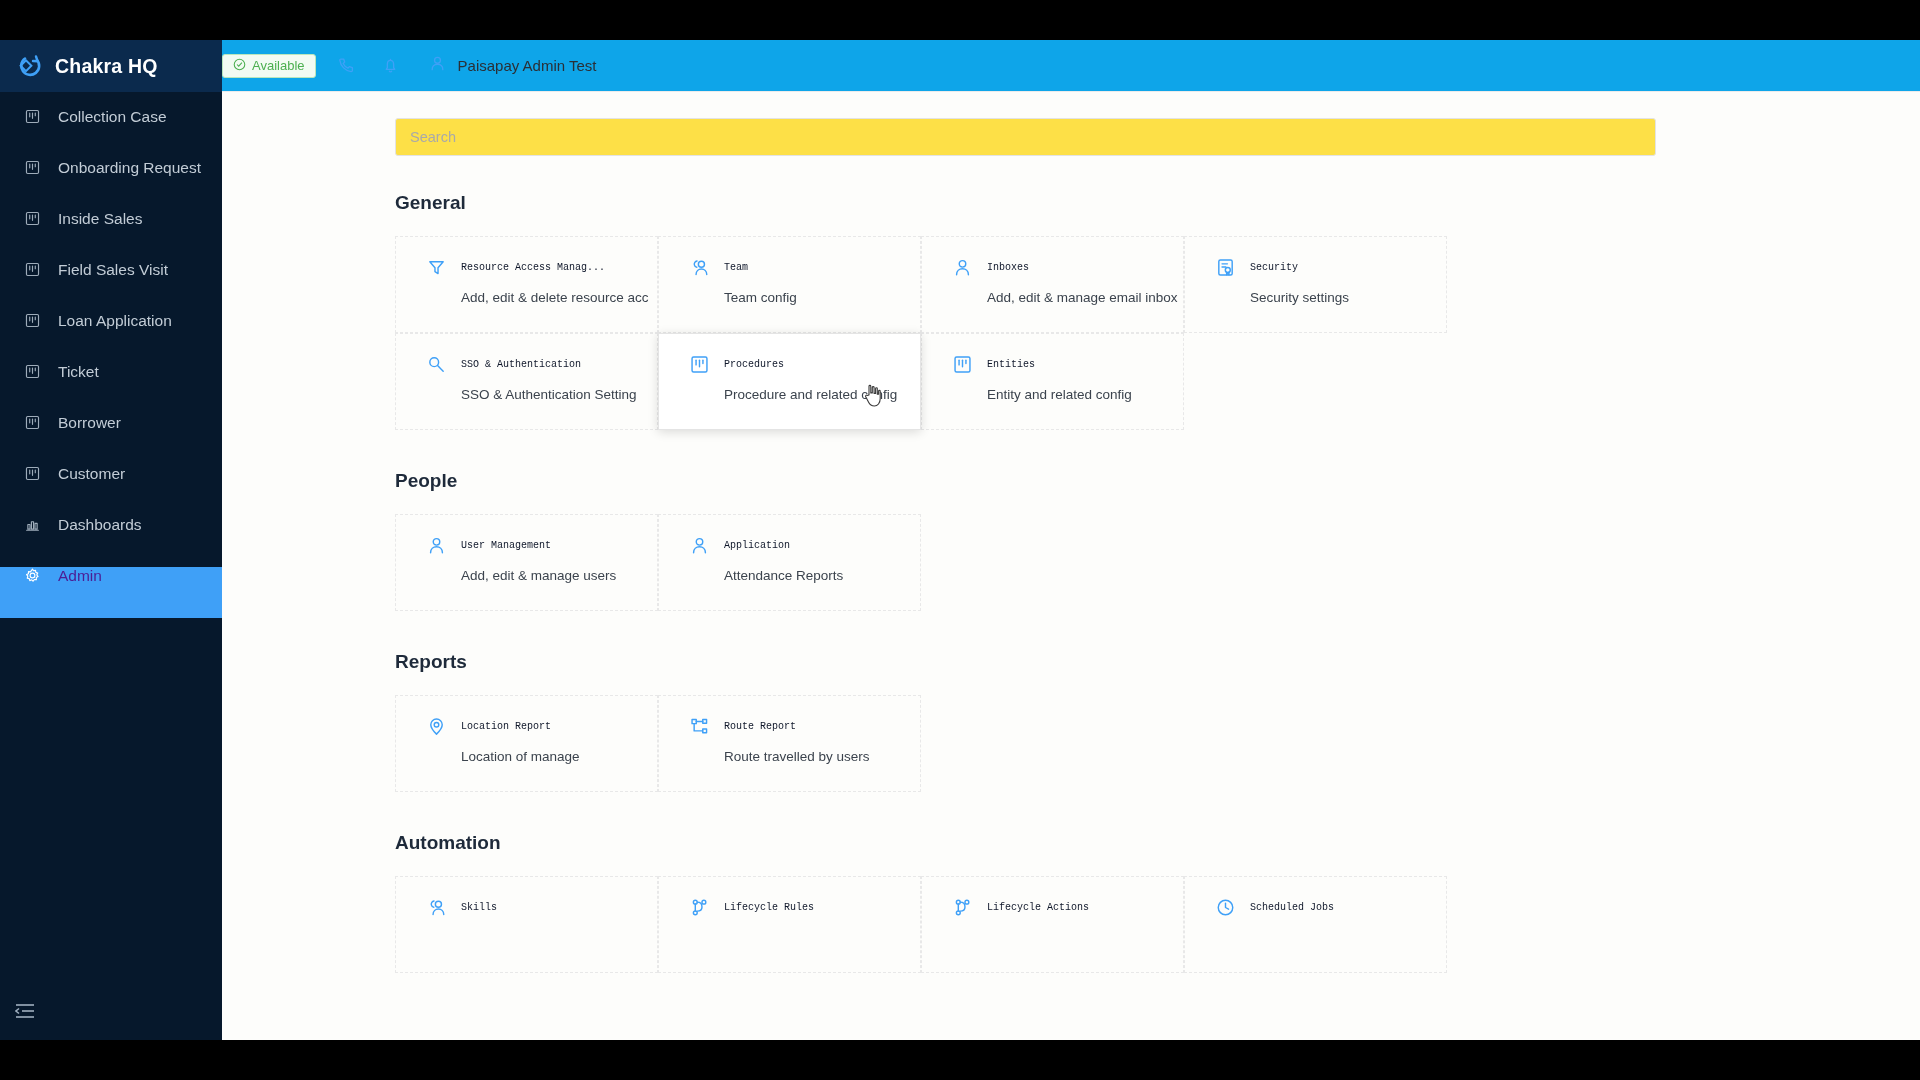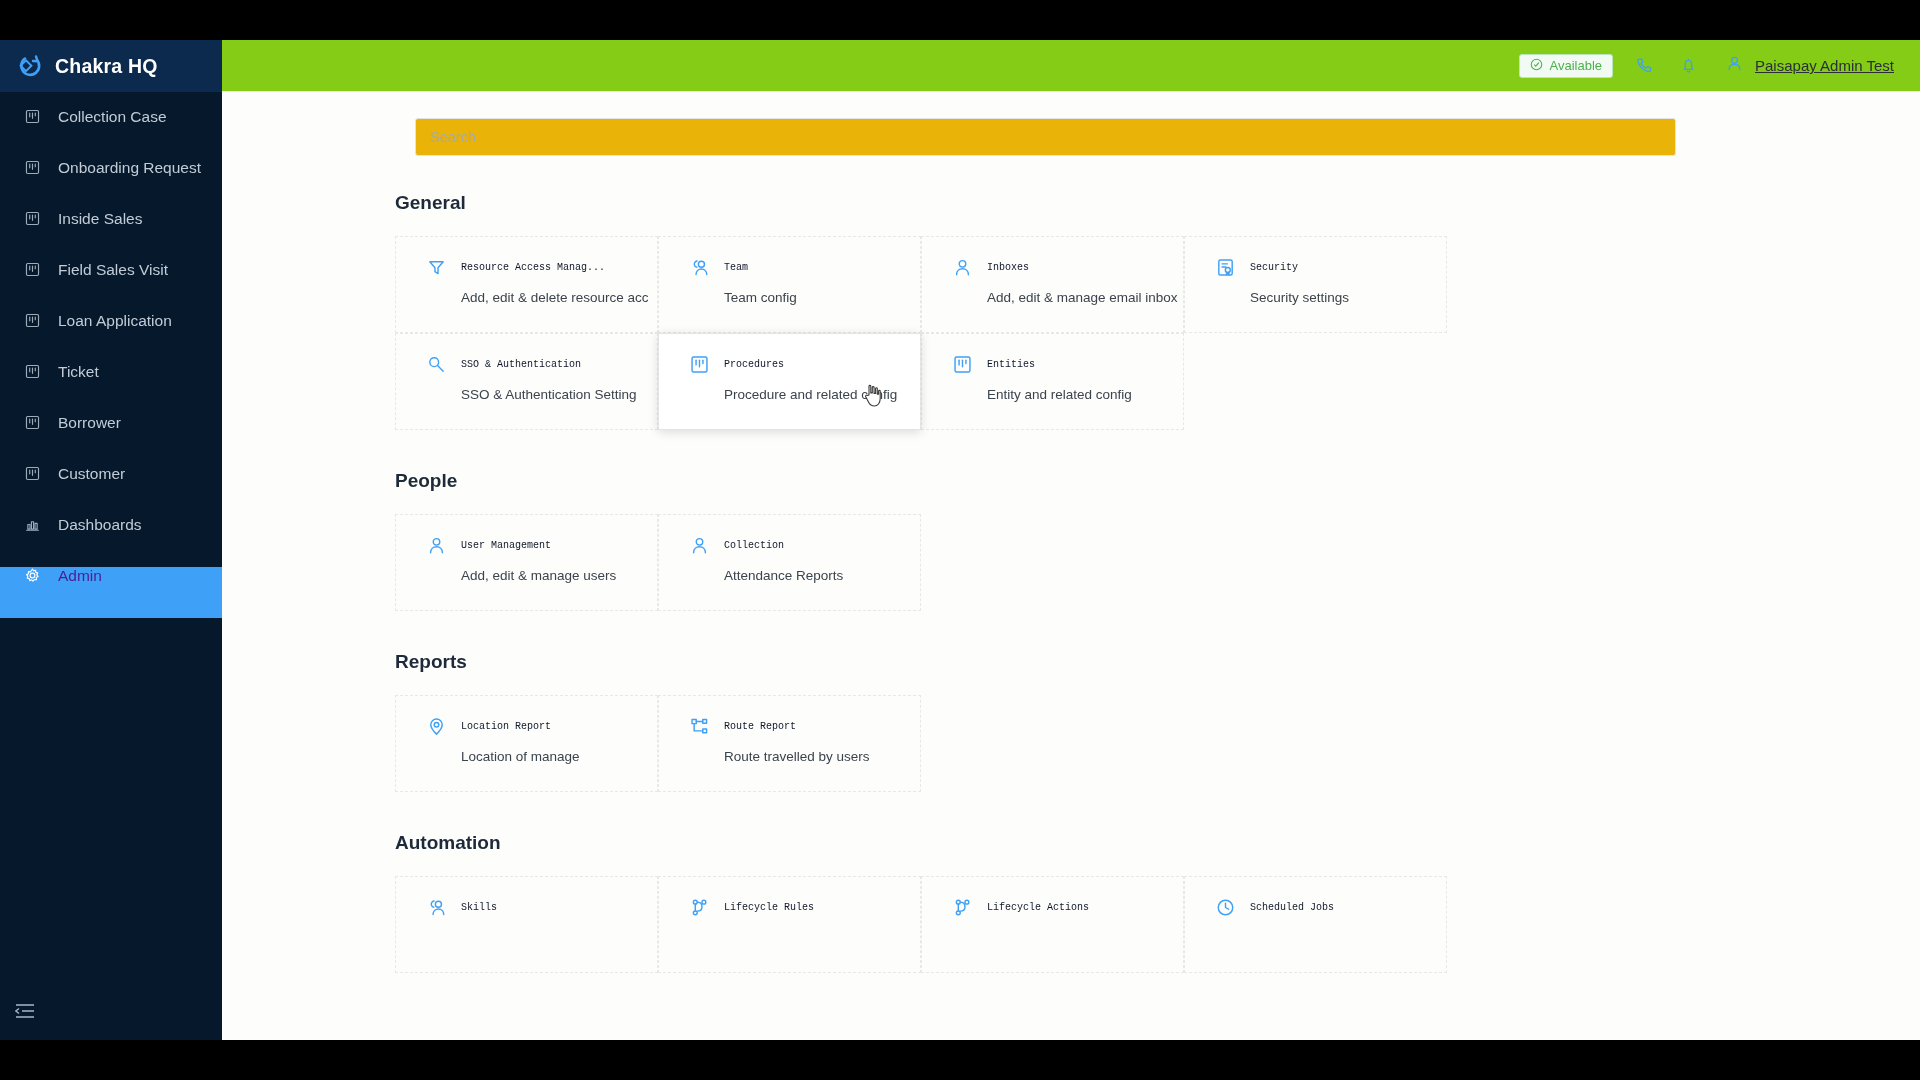--- a/index.html
+++ b/index.html
@@ -74,25 +74,24 @@
     flex: 1 1 auto;
     height: 1000px;
     background: #fdfdfb;
     display: flex;
     flex-direction: column;
     position: relative;
   }
   #topbar {
     height: 52px;
     flex: 0 0 52px;
-    background: #84cc16;
+    background: #0ea5e9;
     border-bottom: 1px solid #ececec;
     display: flex;
     align-items: center;
-    justify-content: flex-end;
     padding-right: 26px;
     gap: 18px;
   }
   #status-badge {
     display: flex; align-items: center; gap: 6px;
     border: 1px solid #b9e7bd;
     background: #f2fbf3;
     border-radius: 3px;
     height: 24px;
     padding: 0 10px;
@@ -103,44 +102,43 @@
   .top-icon-btn {
     width: 26px; height: 26px;
     display: flex; align-items: center; justify-content: center;
     cursor: pointer;
   }
   #user-chip {
     display: flex; align-items: center; gap: 11px;
     cursor: pointer;
     margin-left: 6px;
   }
-  #user-chip .uname { font-size: 15px; color: #2a2f36; text-decoration: underline; }
+  #user-chip .uname { font-size: 15px; color: #2a2f36; }
   
   #content {
     flex: 1 1 auto;
     overflow: hidden;
     padding: 26px 0 0 0;
   }
   #inner {
     width: 1261px;
     margin-left: 173px;
   }
   #search-wrap { margin-bottom: 36px; }
   #search-input {
     width: 1261px;
     height: 38px;
     border: 1px solid #e3e3e3;
     border-radius: 3px;
-    background: #eab308;
+    background: #fde047;
     padding: 0 14px;
     font-size: 14.5px;
     color: #333;
     font-family: "Liberation Sans", sans-serif;
     outline: none;
-    margin-left: 20px;
   }
   #search-input::placeholder { color: #a9a9a9; }
   .section { margin-bottom: 8px; }
   .section-title {
     font-size: 19px;
     font-weight: bold;
     color: #1e2a3a;
     margin-bottom: 22px;
   }
   .card-grid {
@@ -495,21 +493,21 @@
                   <div class="card-desc">Add, edit &amp; manage users</div>
                 </div>
                 <div class="card">
                   <div class="card-head">
                     <span class="card-ico">
                       <svg width="21" height="21" viewBox="0 0 22 22">
                         <circle cx="11" cy="7.2" r="3.4" fill="none" stroke="#3fa0f7" stroke-width="1.5" stroke-linejoin="round" stroke-linecap="round"></circle>
                         <path d="M4.8 18.6 C4.8 14.6 7.7 12.4 11 12.4 C14.3 12.4 17.2 14.6 17.2 18.6" fill="none" stroke="#3fa0f7" stroke-width="1.5" stroke-linejoin="round" stroke-linecap="round"></path>
                       </svg>
                     </span>
-                    <span class="card-title">Collection</span>
+                    <span class="card-title">Application</span>
                   </div>
                   <div class="card-desc">Attendance Reports</div>
                 </div>
               </div>
             </div>
             <div class="section">
               <div class="section-title">Reports</div>
               <div class="card-grid">
                 <div class="card">
                   <div class="card-head">

